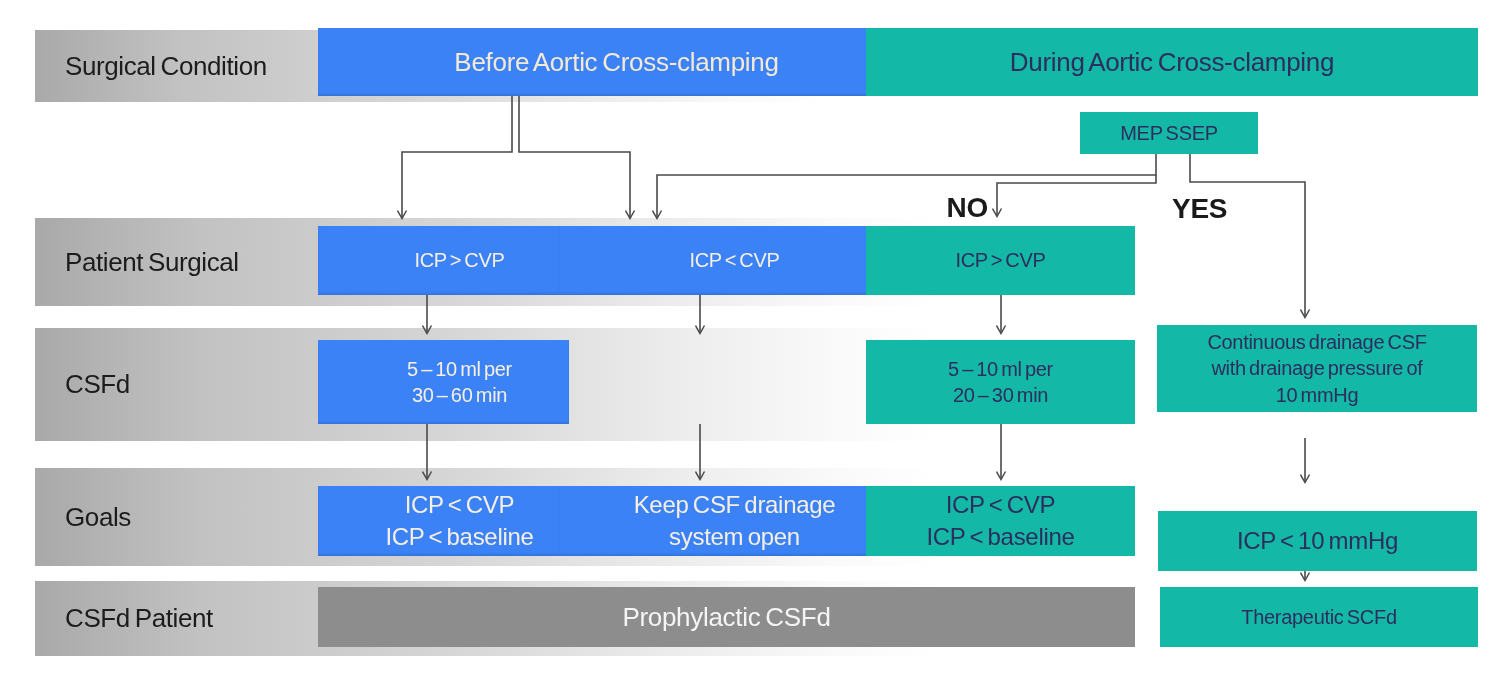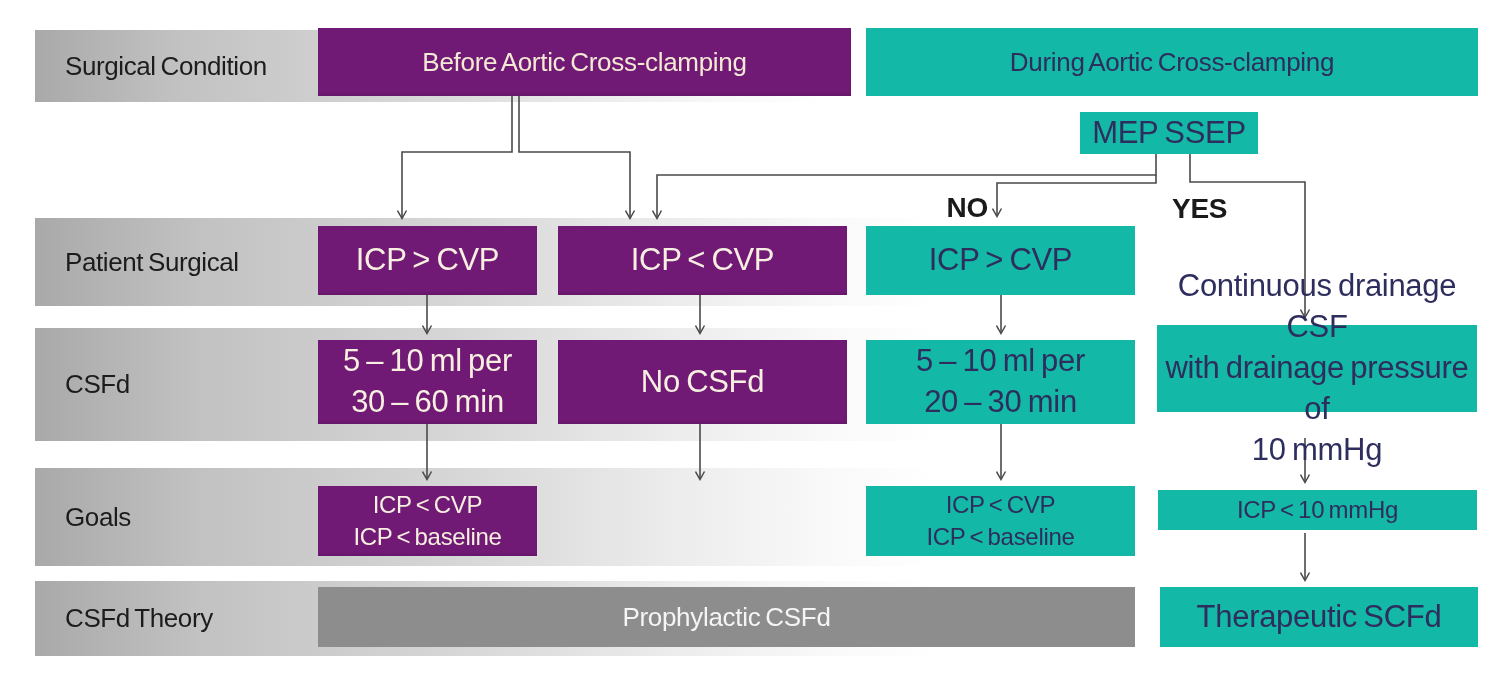--- a/index.html
+++ b/index.html
@@ -10,24 +10,24 @@
   .row-band{
     position:absolute;left:35px;
     background:linear-gradient(to right,#a9a9a9 0%,#c2c2c2 15%,#d6d6d6 38%,#ececec 58%,#f9f9f9 72%,#ffffff 82%);
     display:flex;align-items:center;
   }
   .row-label{
     padding-left:30px;color:#1c1c1c;font-size:26px;letter-spacing:-0.4px;word-spacing:-2px;white-space:nowrap;
   }
   .box{
     position:absolute;display:flex;align-items:center;justify-content:center;
-    text-align:center;white-space:pre-line;font-size:31px;line-height:1.32;
+    text-align:center;white-space:pre-line;font-size:20px;line-height:1.32;
     letter-spacing:-0.3px;word-spacing:-2px;
   }
-  .red{background:#701a75;color:#f7efe0;box-shadow:inset 0 -2px 2px rgba(0,0,0,0.10);}
+  .red{background:#3b82f6;color:#f7efe0;box-shadow:inset 0 -2px 2px rgba(0,0,0,0.10);padding-left:32px;}
   .orange{background:#14b8a6;color:#2e2e5e;}
   .theory{background:#8d8d8d;color:#f5f5f5;}
   .hdr{font-size:26px;}
   .goals-size{font-size:24px;}
   svg.lines{position:absolute;left:0;top:0;pointer-events:none;}
   .branch-label{
     position:absolute;font-size:28px;font-weight:bold;color:#1a1a1a;
     letter-spacing:-0.3px;
   }
 </style>
@@ -42,21 +42,21 @@
   <div class="row-band" style="top:218px;width:1100px;height:88px;">
     <span class="row-label">Patient Surgical</span>
   </div>
   <div class="row-band" style="top:328px;width:1100px;height:113px;">
     <span class="row-label">CSFd</span>
   </div>
   <div class="row-band" style="top:468px;width:1100px;height:98px;">
     <span class="row-label">Goals</span>
   </div>
   <div class="row-band" style="top:581px;width:1100px;height:75px;">
-    <span class="row-label">CSFd Theory</span>
+    <span class="row-label">CSFd Patient</span>
   </div>
 
   <svg class="lines" width="1500" height="683" viewBox="0 0 1500 683">
     <defs>
       <marker id="arrow" viewBox="0 0 11 11" refX="9" refY="5.5" markerWidth="11" markerHeight="11" markerUnits="userSpaceOnUse" orient="auto">
         <path d="M1.5,1 L9.5,5.5 L1.5,10" fill="none" stroke="#4a4a4a" stroke-width="1.5"></path>
       </marker>
     </defs>
     <g fill="none" stroke="#4a4a4a" stroke-width="1.6">
       <polyline points="512,96 512,152 402,152 402,218" marker-end="url(#arrow)"></polyline>
@@ -82,29 +82,30 @@
   <div class="box orange hdr" style="left:866px;top:28px;width:612px;height:68px;">During Aortic Cross-clamping</div>
 
   <div class="box orange" style="left:1080px;top:112px;width:178px;height:42px;">MEP SSEP</div>
 
   <div class="box red" style="left:318px;top:226px;width:219px;height:69px;">ICP &gt; CVP</div>
   <div class="box red" style="left:558px;top:226px;width:289px;height:69px;">ICP &lt; CVP</div>
   <div class="box orange" style="left:866px;top:226px;width:269px;height:69px;">ICP &gt; CVP</div>
 
   <div class="box red" style="left:318px;top:340px;width:219px;height:84px;">5 – 10 ml per
 30 – 60 min</div>
-  <div class="box red" style="left:558px;top:340px;width:289px;height:84px;">No CSFd</div>
   <div class="box orange" style="left:866px;top:340px;width:269px;height:84px;">5 – 10 ml per
 20 – 30 min</div>
   <div class="box orange" style="left:1157px;top:325px;width:320px;height:87px;">Continuous drainage CSF
 with drainage pressure of
 10 mmHg</div>
 
   <div class="box red goals-size" style="left:318px;top:486px;width:219px;height:70px;">ICP &lt; CVP
 ICP &lt; baseline</div>
+  <div class="box red goals-size" style="left:558px;top:486px;width:289px;height:70px;">Keep CSF drainage
+system open</div>
   <div class="box orange goals-size" style="left:866px;top:486px;width:269px;height:70px;">ICP &lt; CVP
 ICP &lt; baseline</div>
-  <div class="box orange goals-size" style="left:1158px;top:490px;width:319px;height:40px;">ICP &lt; 10 mmHg</div>
+  <div class="box orange goals-size" style="left:1158px;top:511px;width:319px;height:60px;">ICP &lt; 10 mmHg</div>
 
   <div class="box theory hdr" style="left:318px;top:587px;width:817px;height:60px;">Prophylactic CSFd</div>
   <div class="box orange" style="left:1160px;top:587px;width:318px;height:60px;">Therapeutic SCFd</div>
 
 </div>
 
 </body></html>

